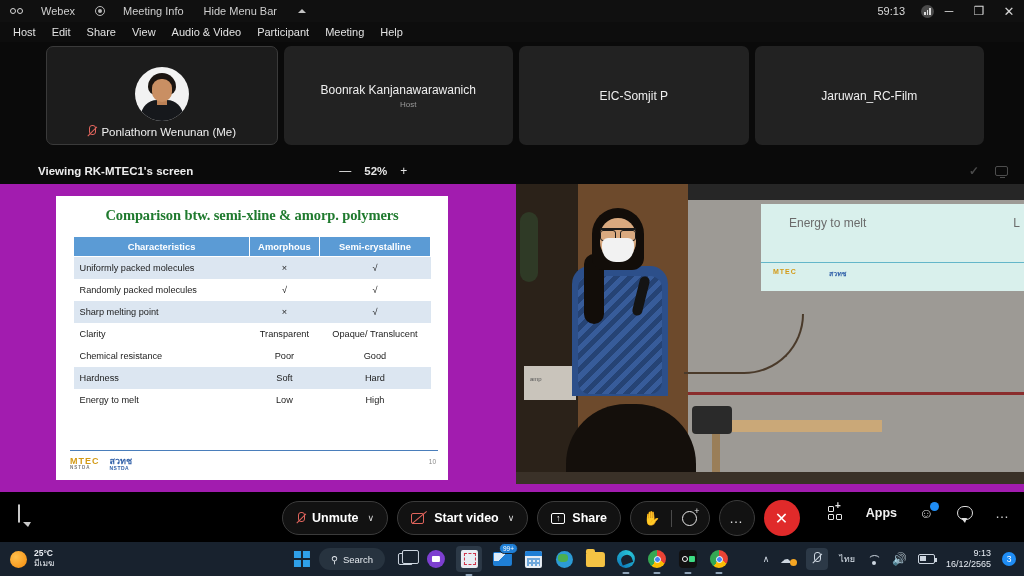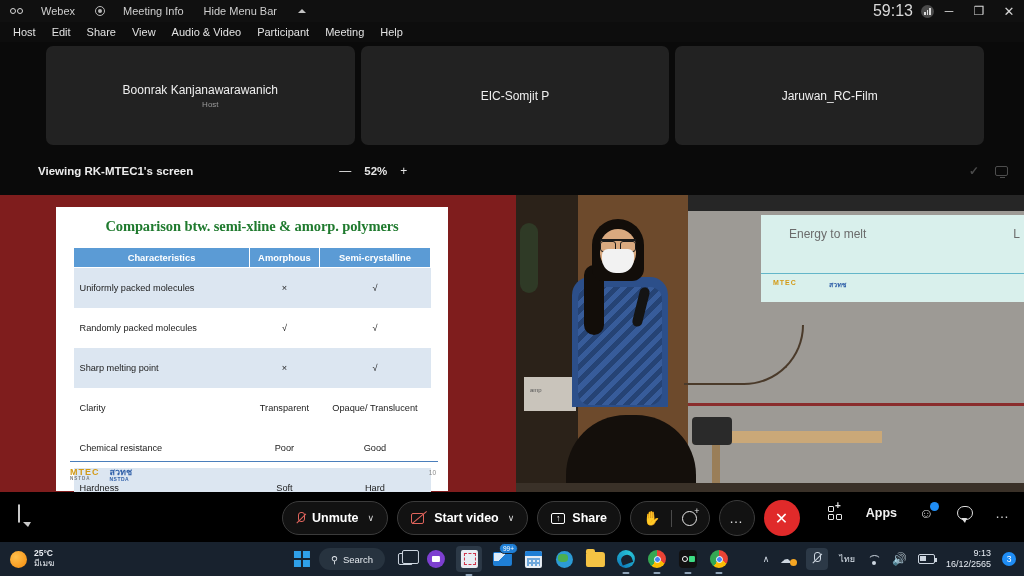--- a/index.html
+++ b/index.html
@@ -26,21 +26,21 @@
   }
   .info-dot::after {
     content:""; position:absolute; left:2px; top:2px; width:4px; height:4px;
     border-radius:50%; background:#b9b9b9;
   }
   .caret-up {
     width:0;height:0;border-left:4px solid transparent;border-right:4px solid transparent;
     border-bottom:4px solid #c3c3c3; margin-left:3px;
   }
   .tb-right { margin-left: auto; display: flex; align-items: center; height: 22px; }
-  .tb-timer { font-size: 16px; color: #d9d9d9; padding-right:8px; }
+  .tb-timer { font-size: 11px; color: #d9d9d9; padding-right:16px; }
   .net-icon {
     width: 13px; height: 13px; border-radius: 50%; background: #4a4a4a;
     display: flex; align-items: flex-end; justify-content: center; gap: 1px; padding-bottom: 3px;
   }
   .net-icon b { display:block; width:1.5px; background:#dcdcdc; }
   .net-icon b:nth-child(1){height:3px}.net-icon b:nth-child(2){height:5px}.net-icon b:nth-child(3){height:7px}
   .winbtn { width: 30px; height: 22px; display: flex; align-items: center; justify-content: center;
     color: #d6d6d6; font-size: 12px; }
   .winbtn.close { font-size: 13px; }
 
@@ -97,37 +97,37 @@
   .viewbar .vb-title { padding-left: 11px; margin-left: 27px; }
   .zoomctl { display: flex; align-items: center; gap: 13px; margin-left: 146px;
     font-weight: normal; color: #e6e6e6; font-size: 12px; }
   .zoomctl .pct { font-weight: bold; font-size: 11.5px; }
   .vb-right { margin-left: auto; display: flex; align-items: center; gap: 16px; padding-right: 16px; }
   .ic-annotate { color: #4a4a4a; font-size: 12px; }
   .ic-screen { width: 13px; height: 10px; border: 1.3px solid #4d4d4d; border-radius: 2px; position: relative; }
   .ic-screen::after { content:""; position:absolute; left:4px; bottom:-3px; width:5px; height:1.3px; background:#4d4d4d;}
 
   
-  .stage { position: absolute; top: 195px; left: 0; width: 1024px; height: 308px; background: #7f1d1d; }
+  .stage { position: absolute; top: 184px; left: 0; width: 1024px; height: 308px; background: #a21caf; }
 
   .slide {
     position: absolute; left: 56px; top: 12px; width: 392px; height: 284px;
     background: #ffffff;
   }
   .slide-title {
     text-align: center; color: #1f7a2e; font-family: "Liberation Serif", serif;
     font-weight: bold; font-size: 14.5px; padding-top: 11px; letter-spacing: -0.1px;
   }
   table.cmp { width: 358px; margin: 12px auto 0; border-collapse: collapse; font-size: 9.2px; color: #1b1b1b; }
   table.cmp th {
     background: #5b9bd5; color: #fff; font-weight: bold; font-size: 9.4px;
     padding: 4px 0; border: 1px solid #fff; text-align: center;
   }
   table.cmp th:first-child { width: 176px; }
-  table.cmp td { padding: 15px 0; border: none; text-align: center; }
+  table.cmp td { padding: 6px 0; border: none; text-align: center; }
   table.cmp td:first-child { text-align: left; padding-left: 6px; }
   table.cmp tr.odd td { background: #dce6f1; }
   table.cmp tr.even td { background: #ffffff; margin-left: 8px; }
   .slide-foot {
     position: absolute; left: 14px; right: 10px; bottom: 8px; height: 22px;
     border-top: 1.4px solid #4a7ebb; display: flex; align-items: center;
   }
   .logo-mtec { font-family: "Liberation Sans", sans-serif; font-size: 9px; font-weight: bold;
     color: #d39a16; letter-spacing: 1px; line-height: 1; padding-top:4px; }
   .logo-mtec small { display:block; font-size:4.5px; color:#7a7a7a; letter-spacing:1px; }
@@ -336,20 +336,32 @@
     <span>Edit</span>
     <span>Share</span>
     <span>View</span>
     <span>Audio &amp; Video</span>
     <span>Participant</span>
     <span>Meeting</span>
     <span>Help</span>
   </div>
 
   <div class="strip">
+    <div class="tile self">
+      <div class="avatar">
+        <span class="av-body"></span>
+          <span class="av-neck"></span>
+        <span class="av-hair"></span>
+          <span class="av-face"></span>
+      </div>
+      <div class="tile-name">
+        <span class="mic-off"></span>
+        <span>Ponlathorn Wenunan (Me)</span>
+      </div>
+    </div>
     <div class="tile">
       <div class="tile-center">Boonrak Kanjanawarawanich</div>
       <div class="tile-role">Host</div>
     </div>
     <div class="tile">
       <div class="tile-center">EIC-Somjit P</div>
     </div>
     <div class="tile">
       <div class="tile-center">Jaruwan_RC-Film</div>
     </div>

